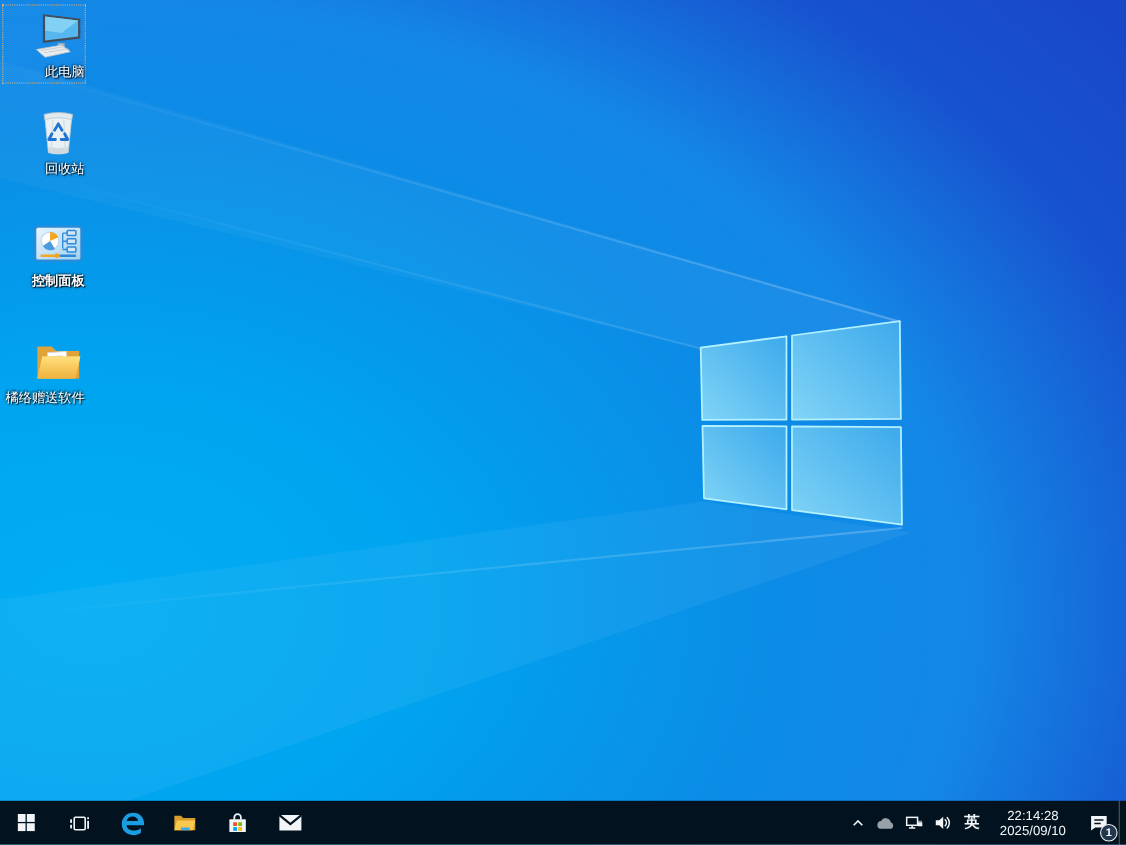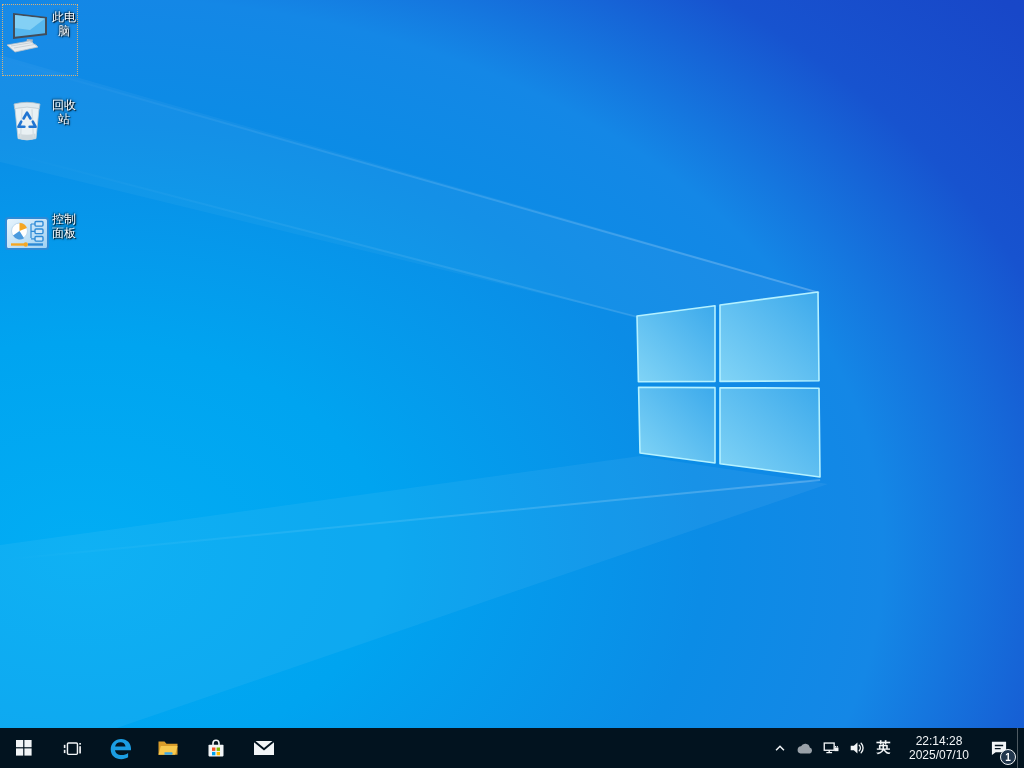--- a/index.html
+++ b/index.html
@@ -20,30 +20,30 @@
   .rayC { left:0; top:150px; width:658px; transform:rotate(14.6deg);  transform-origin:left center; opacity:.45; }
   .beam1 { position:absolute; inset:0; pointer-events:none;
     background:rgba(255,255,255,.055);
     clip-path:polygon(828px 484px, 640px 456px, 0 545px, 0 768px); }
   .beam2 { position:absolute; inset:0; pointer-events:none;
     background:rgba(255,255,255,.04);
     clip-path:polygon(820px 292px, 0 55px, 0 162px, 640px 318px); }
   .winlogo { position:absolute; left:630px; top:280px; width:200px; height:210px; }
 
   
-  .icon-cell { position:absolute; left:2px; width:76px; display:flex; flex-direction:row;
-               align-items:flex-start; cursor:default; border:1px dotted transparent; padding-top:3px; }
+  .icon-cell { position:absolute; left:2px; width:76px; display:flex; flex-direction:column;
+               align-items:flex-end; cursor:default; border:1px dotted transparent; padding-top:3px; }
   .icon-cell.selected { border-color:rgba(226,178,112,.95); background:rgba(120,180,255,.06); }
   .icon-art { width:48px; height:48px; display:flex; align-items:center; justify-content:center; }
   .icon-label { margin-top:2px; font-size:12px; line-height:14px; color:#fff; text-align:center;
     text-shadow:1px 1px 1px rgba(0,0,0,.9), -1px -1px 1px rgba(0,0,0,.35), 0 0 3px rgba(0,0,0,.75);
     max-width:74px; word-break:break-word; }
   .cell-0 { top:4px; height:72px; }
   .cell-1 { top:92px; }
-  .cell-2 { top:206px; }
+  .cell-2 { top:194px;font-weight:bold; }
   .cell-3 { top:300px; }
   .cell-4 { top:396px; }
 
   
   .taskbar { position:absolute; left:0; bottom:0; width:1024px; height:40px;
              background:#02131f; display:flex; align-items:stretch; z-index:5; }
   .tb-btn { width:48px; height:40px; display:flex; align-items:center; justify-content:center; cursor:pointer; }
   .tray { position:absolute; right:0; top:0; height:40px; display:flex; align-items:center; }
   .tray-btn { height:40px; display:flex; align-items:center; justify-content:center; cursor:pointer; }
   .w24{width:24px;} .w26{width:26px;}
@@ -135,20 +135,40 @@
         </g>
         <path d="M28 14 h4 M28 14 v14 M28 21.3 h4 M28 28.8 h4" stroke="#2e8ad6" stroke-width="1.2" fill="none"></path>
         <path d="M8 34.5 h13" stroke="#f5a623" stroke-width="2.4"></path>
         <path d="M25 34.5 h15" stroke="#2e8ad6" stroke-width="2.4"></path>
         <circle cx="22.8" cy="34.5" r="2.2" fill="#f5a623"></circle>
       </svg>
     </div>
     <div class="icon-label">控制面板</div>
   </div>
 
+  <div class="icon-cell cell-3">
+    <div class="icon-art">
+      <svg viewBox="0 0 48 48" width="48" height="48">
+        <path d="M5 11 h13 l4 4 h21 v25 h-38 Z" fill="#e0a33a"></path>
+        <g transform="rotate(-4 24 28)">
+          <rect x="15" y="16" width="17" height="21" fill="#ffffff" stroke="#d9d9d9" stroke-width="0.8"></rect>
+          <path d="M18 20 h11 M18 23 h11 M18 26 h8" stroke="#c9cdd1" stroke-width="1"></path>
+        </g>
+        <path d="M5 40 L9.5 20 H44 L39.5 40 Z" fill="#f7c64d"></path>
+        <path d="M5 40 L9.5 20 H44 L39.5 40 Z" fill="url(#fg)"></path>
+        <defs>
+          <linearGradient id="fg" x1="0" y1="0" x2="0" y2="1">
+            <stop offset="0" stop-color="#ffe07e"></stop>
+              <stop offset="1" stop-color="#f0b23e"></stop>
+          </linearGradient>
+        </defs>
+      </svg>
+    </div>
+    <div class="icon-label">橘络赠送软件</div>
+  </div>
 
 </div>
 
 <div class="taskbar">
   <div class="tb-btn">
     <svg viewBox="0 0 16 16" width="16" height="16">
       <g fill="#f2f5f7">
         <rect x="0" y="0" width="7.2" height="7.2"></rect>
           <rect x="8.4" y="0" width="7.2" height="7.2"></rect>
         <rect x="0" y="8.4" width="7.2" height="7.2"></rect>
@@ -217,21 +237,21 @@
       <svg viewBox="0 0 20 20" width="18" height="18">
         <polygon points="3,7.5 6.5,7.5 10.5,3.8 10.5,16.2 6.5,12.5 3,12.5" fill="#f2f5f7"></polygon>
         <path d="M12.5 7 a4.3 4.3 0 0 1 0 6 M14.6 4.8 a7.4 7.4 0 0 1 0 10.4" fill="none" stroke="#f2f5f7" stroke-width="1.5" stroke-linecap="round"></path>
       </svg>
     </div>
     <div class="tray-btn ime">
       <span>英</span>
     </div>
     <div class="tray-btn clock">
       <span>22:14:28</span>
-      <span>2025/07/10</span>
+      <span>2025/09/10</span>
     </div>
     <div class="tray-btn action">
       <svg viewBox="0 0 24 24" width="20" height="20">
         <path d="M3.5 4.5 h17 v12.5 h-12.5 l-4.5 3.5 Z" fill="#f2f5f7"></path>
         <path d="M7 9 h10 M7 12.7 h7" stroke="#02131f" stroke-width="1.6"></path>
       </svg>
       <div class="badge">1</div>
     </div>
     <div class="show-desktop"></div>
   </div>

